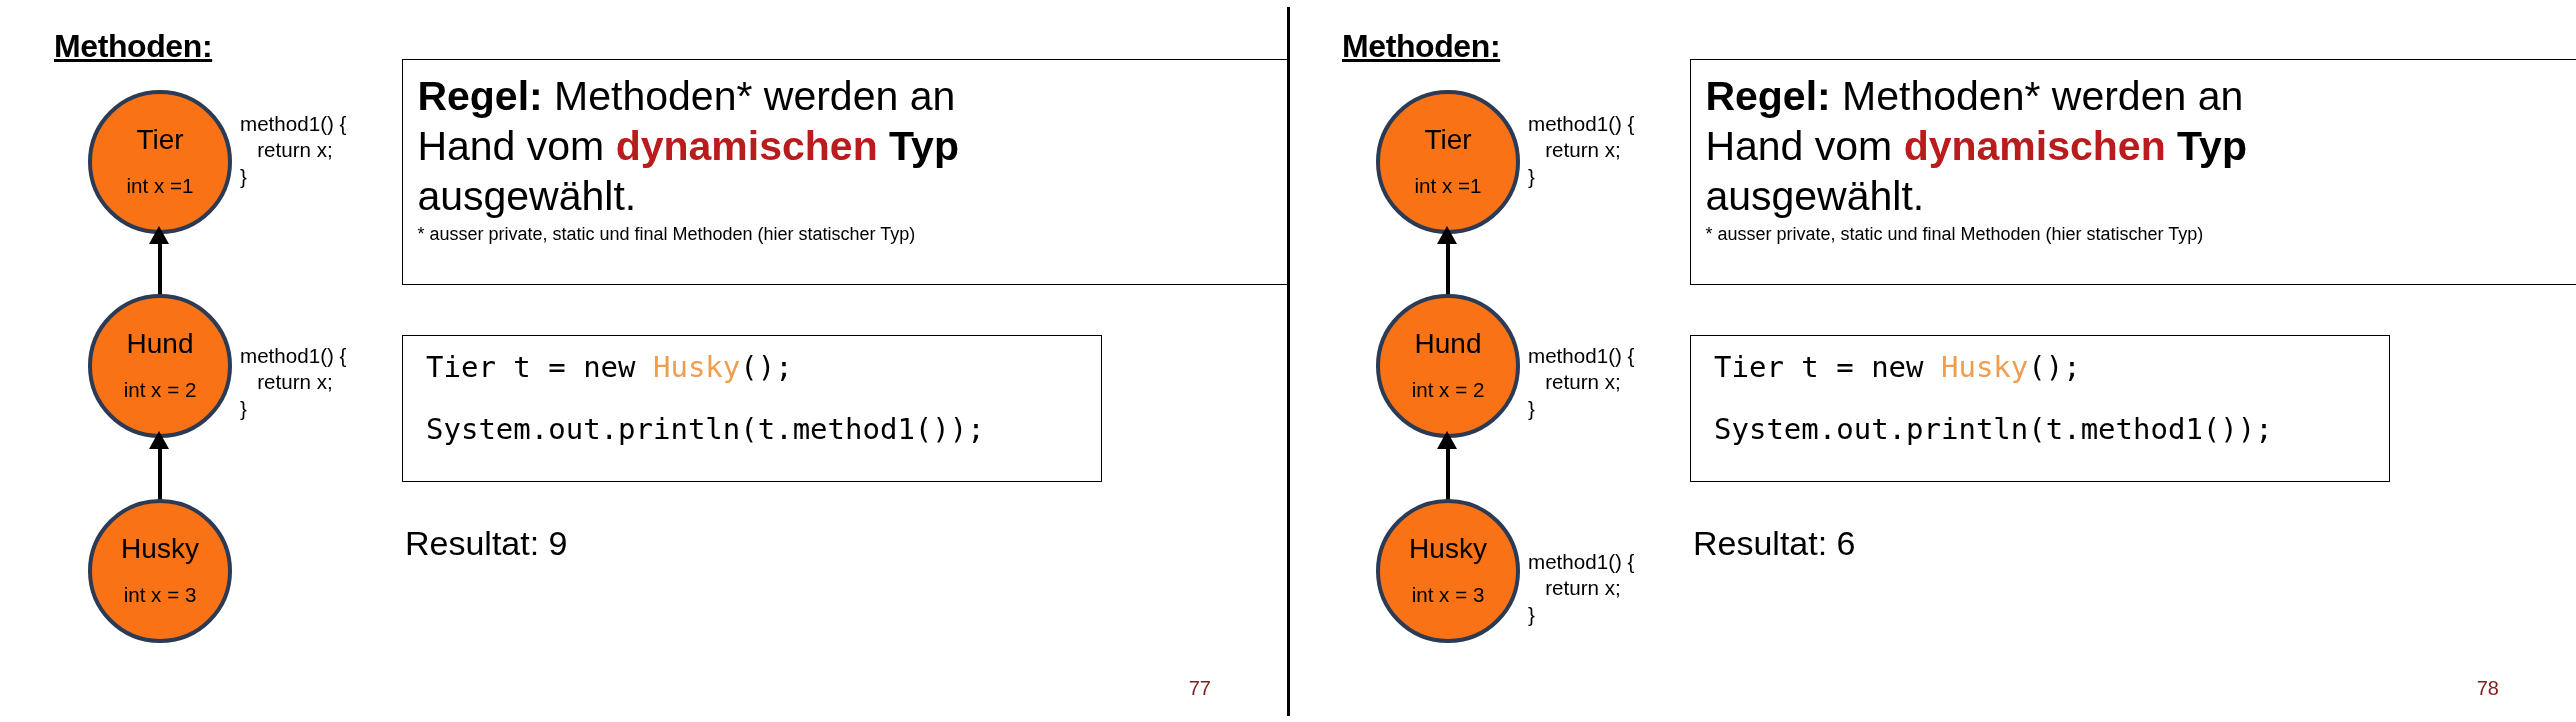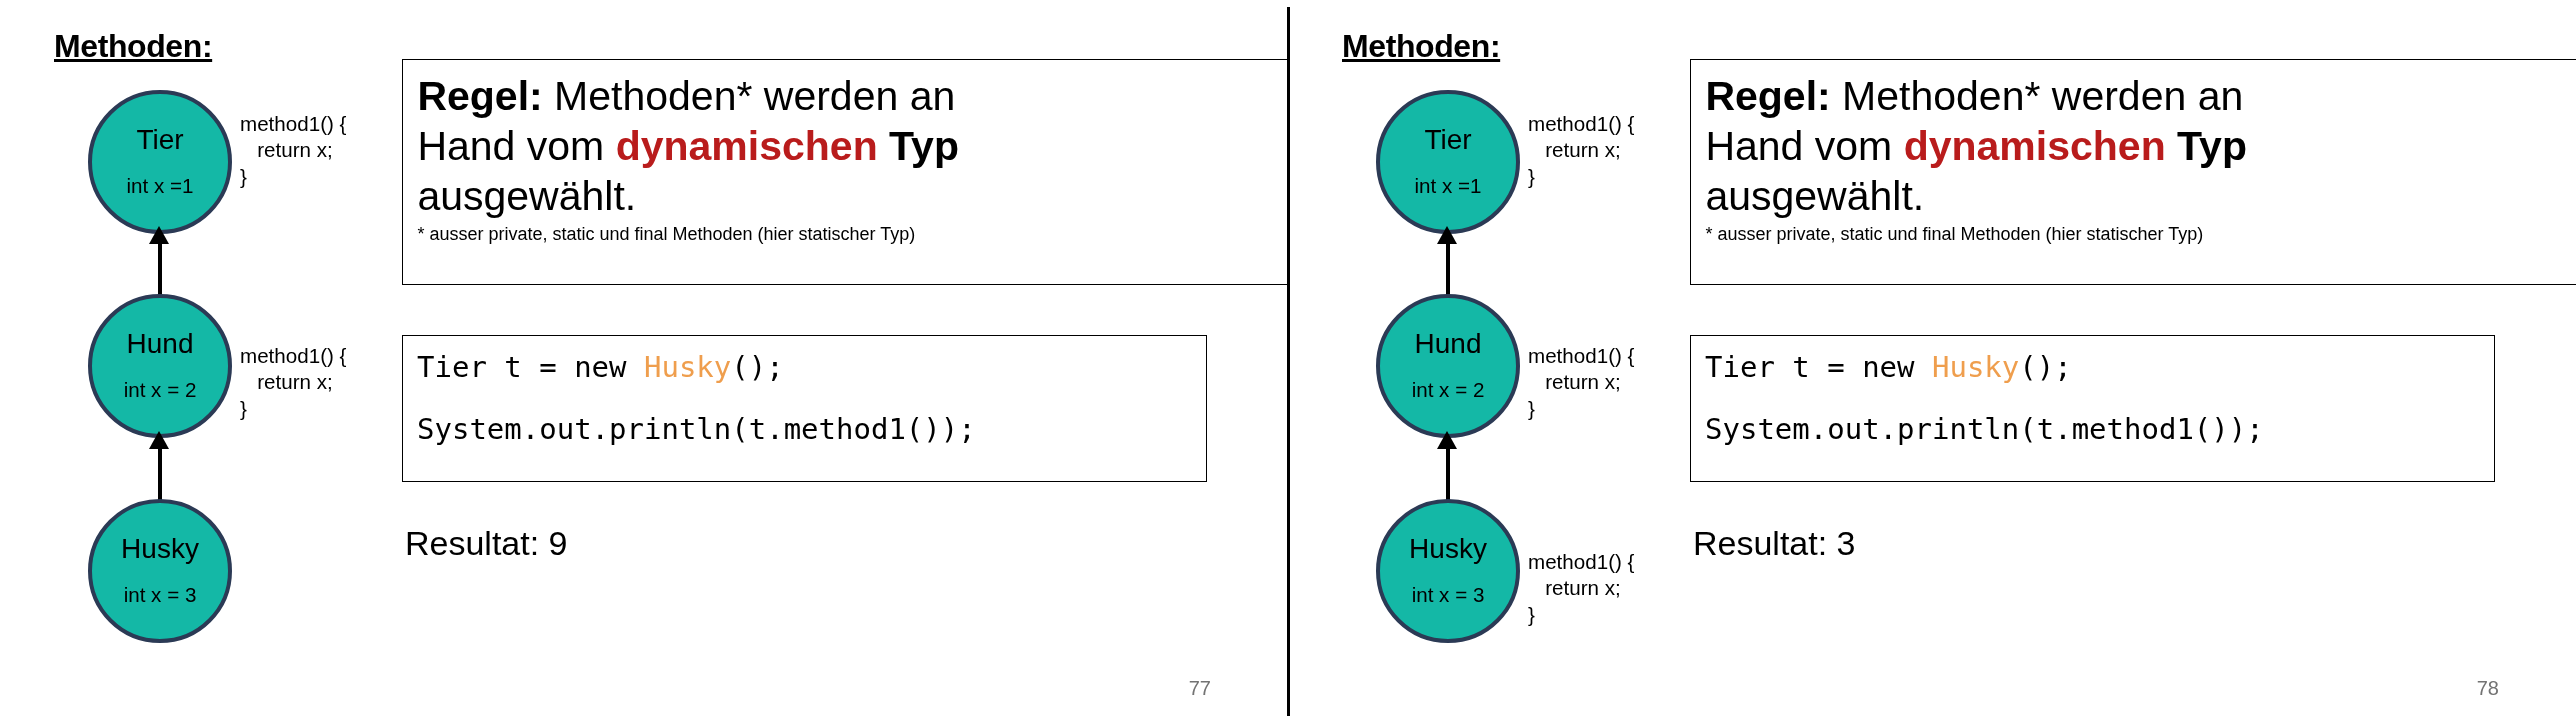--- a/index.html
+++ b/index.html
@@ -58,21 +58,21 @@
     width: 386px;
     height: 723px;
   }
   .node {
     position: absolute;
     width: 144px;
     height: 144px;
     border: 4.5px solid #2b3a55;
     border-radius: 50%;
     box-sizing: border-box;
-    background: #14b8a6;
+    background: #f97316;
     display: flex;
     flex-direction: column;
     align-items: center;
     justify-content: center;
     z-index: 2;
   }
   .node-name {
     font-size: 28px;
     line-height: 1.02;
     white-space: nowrap;
@@ -141,25 +141,25 @@
     font-size: 18px;
     line-height: 1.2;
     margin-top: 3.6px;
     white-space: nowrap;
   }
 
   .code-box {
     position: absolute;
     left: 402px;
     top: 335px;
-    width: 805px;
+    width: 700px;
     height: 147px;
     border: 1.8px solid #000000;
     box-sizing: border-box;
-    padding: 16px 16px 0 14px;
+    padding: 16px 16px 0 23px;
     font-family: "DejaVu Sans Mono", monospace;
   }
   .code-line {
     font-size: 29px;
     line-height: 1.05;
     white-space: pre;
   }
   .code-gap { height: 32px; }
   .code-accent { color: #ef9e4d; }
 
@@ -169,21 +169,21 @@
     top: 524px;
     font-size: 34px;
     white-space: nowrap;
   }
 
   .page-number {
     position: absolute;
     right: 77px;
     bottom: 23px;
     font-size: 20px;
-    color: #737373;
+    color: #7f1d1d;
   }
 </style>
 </head>
 <body>
 
 <div class="deck">
 
   <div class="slide">
 
     <div class="slide-title">Methoden:</div>
@@ -283,19 +283,19 @@
       <div class="rule-line">ausgewählt.</div>
       <div class="rule-footnote">* ausser private, static und final Methoden (hier statischer Typ)</div>
     </div>
 
     <div class="code-box">
       <div class="code-line"><span>Tier t = new </span><span class="code-accent">Husky</span><span>();</span></div>
       <div class="code-gap"></div>
       <div class="code-line">System.out.println(t.method1());</div>
     </div>
 
-    <div class="result">Resultat: 3</div>
+    <div class="result">Resultat: 6</div>
 
     <div class="page-number">78</div>
   </div>
 
 </div>
 
 
 </body></html>

